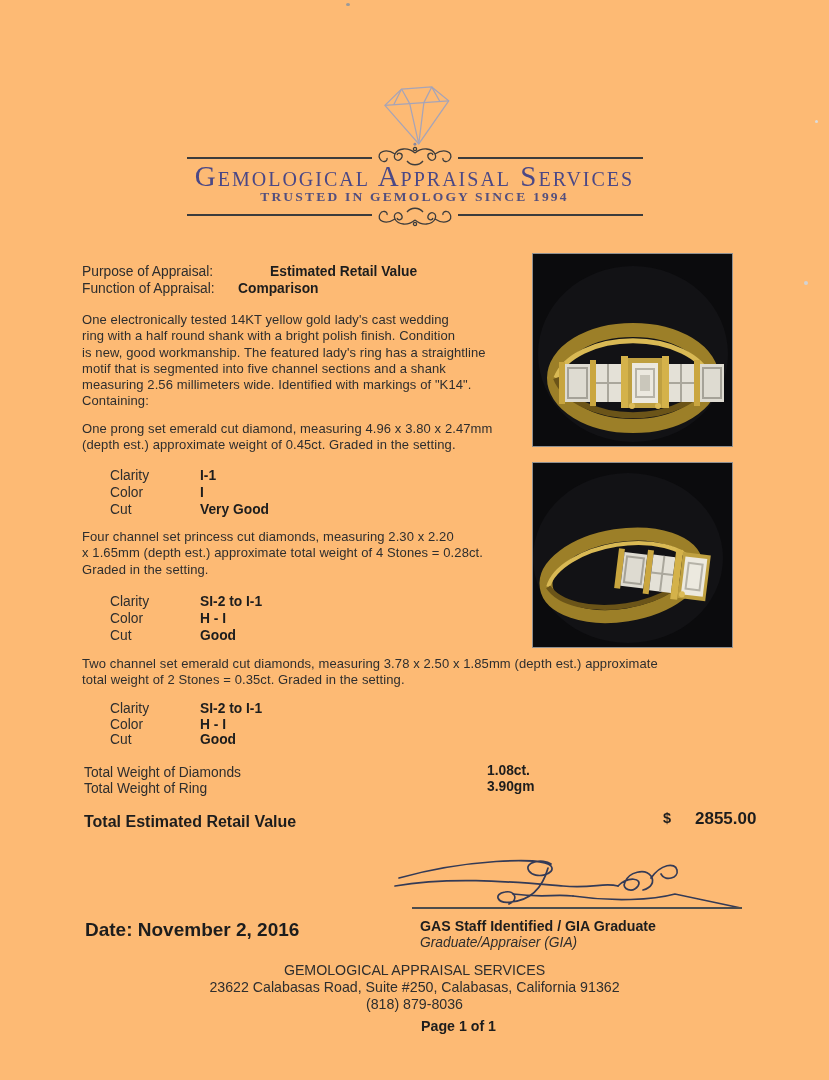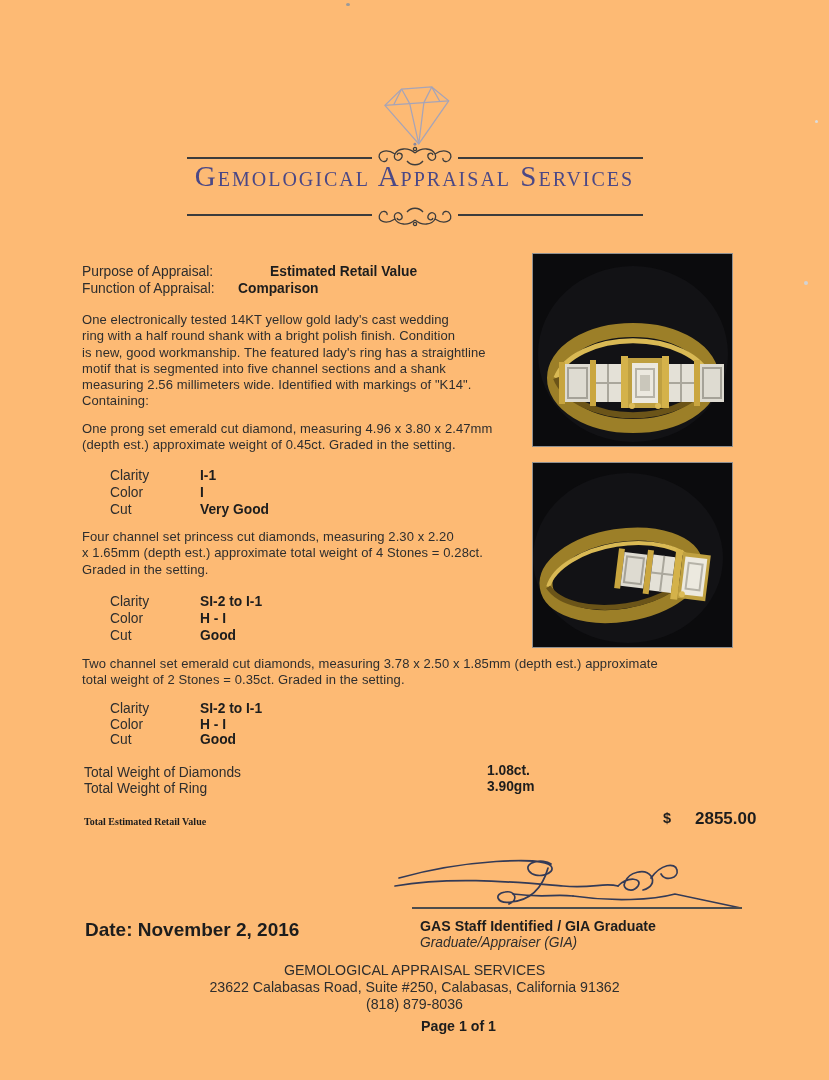--- a/index.html
+++ b/index.html
@@ -67,20 +67,21 @@
         <path d="M23,9 C14,3 4,7 8,14 C10,18 16,17 15,13"></path>
         <path d="M43,8 C50,2 60,3 63,9 C66,15 58,18 56,12 C55,8 60,7 61,10"></path>
         <path d="M63,9 C72,3 82,7 78,14 C76,18 70,17 71,13"></path>
         <path d="M35,16 C39,21 47,21 51,16"></path>
       </g>
     </svg>
     <div class="rule"></div>
   </div>
 
   <div class="abs brand-title">Gemological Appraisal Services</div>
+  <div class="abs brand-tag">TRUSTED IN GEMOLOGY SINCE 1994</div>
 
   <div class="abs divider" style="top:202px;">
     <div class="rule"></div>
     <svg width="86" height="26" viewBox="0 0 86 26" style="transform:scaleY(-1);">
       <g fill="none" stroke="#3c3c3c" stroke-width="1.3">
         <circle cx="43" cy="4" r="1.6"></circle>
         <path d="M43,8 C36,2 26,3 23,9 C20,15 28,18 30,12 C31,8 26,7 25,10"></path>
         <path d="M23,9 C14,3 4,7 8,14 C10,18 16,17 15,13"></path>
         <path d="M43,8 C50,2 60,3 63,9 C66,15 58,18 56,12 C55,8 60,7 61,10"></path>
         <path d="M63,9 C72,3 82,7 78,14 C76,18 70,17 71,13"></path>
@@ -214,21 +215,21 @@
       <span class="spec-label">Cut</span>
       <span class="spec-value">Good</span>
     </div>
   </div>
 
   <div class="abs lblrow" style="left:84px;top:764px;">Total Weight of Diamonds</div>
   <div class="abs lblrow b" style="left:487px;top:762px;text-align:center;">1.08ct.</div>
   <div class="abs lblrow" style="left:84px;top:780px;">Total Weight of Ring</div>
   <div class="abs lblrow b" style="left:487px;top:778px;">3.90gm</div>
 
-  <div class="abs lblrow b" style="left:84px;top:813px;font-size:10px;font-family:Liberation Serif, serif;">Total Estimated Retail Value</div>
+  <div class="abs lblrow b" style="left:84px;top:813px;font-size:16px;">Total Estimated Retail Value</div>
   <div class="abs lblrow b" style="left:663px;top:810px;font-size:14.5px;">$</div>
   <div class="abs lblrow b" style="left:695px;top:810px;font-size:17px;">2855.00</div>
 
   <div class="abs" style="left:393px;top:856px;width:352px;height:56px;">
     <svg width="352" height="56" viewBox="0 0 352 56">
       <g fill="none" stroke="#333a56" stroke-width="1.7" stroke-linecap="round">
         <path d="M6,22 C70,4 150,0 158,10 C164,18 142,24 136,15 C130,6 150,2 158,8"></path>
         <path d="M155,12 C150,30 140,44 118,46 C104,48 100,38 112,36 C122,34 126,44 116,48"></path>
         <path d="M2,30 C60,20 120,26 170,30 C200,33 210,26 225,30"></path>
         <path d="M225,30 C235,20 250,22 245,30 C240,37 228,34 232,26 C236,16 252,12 258,20 C262,26 258,32 250,34"></path>

